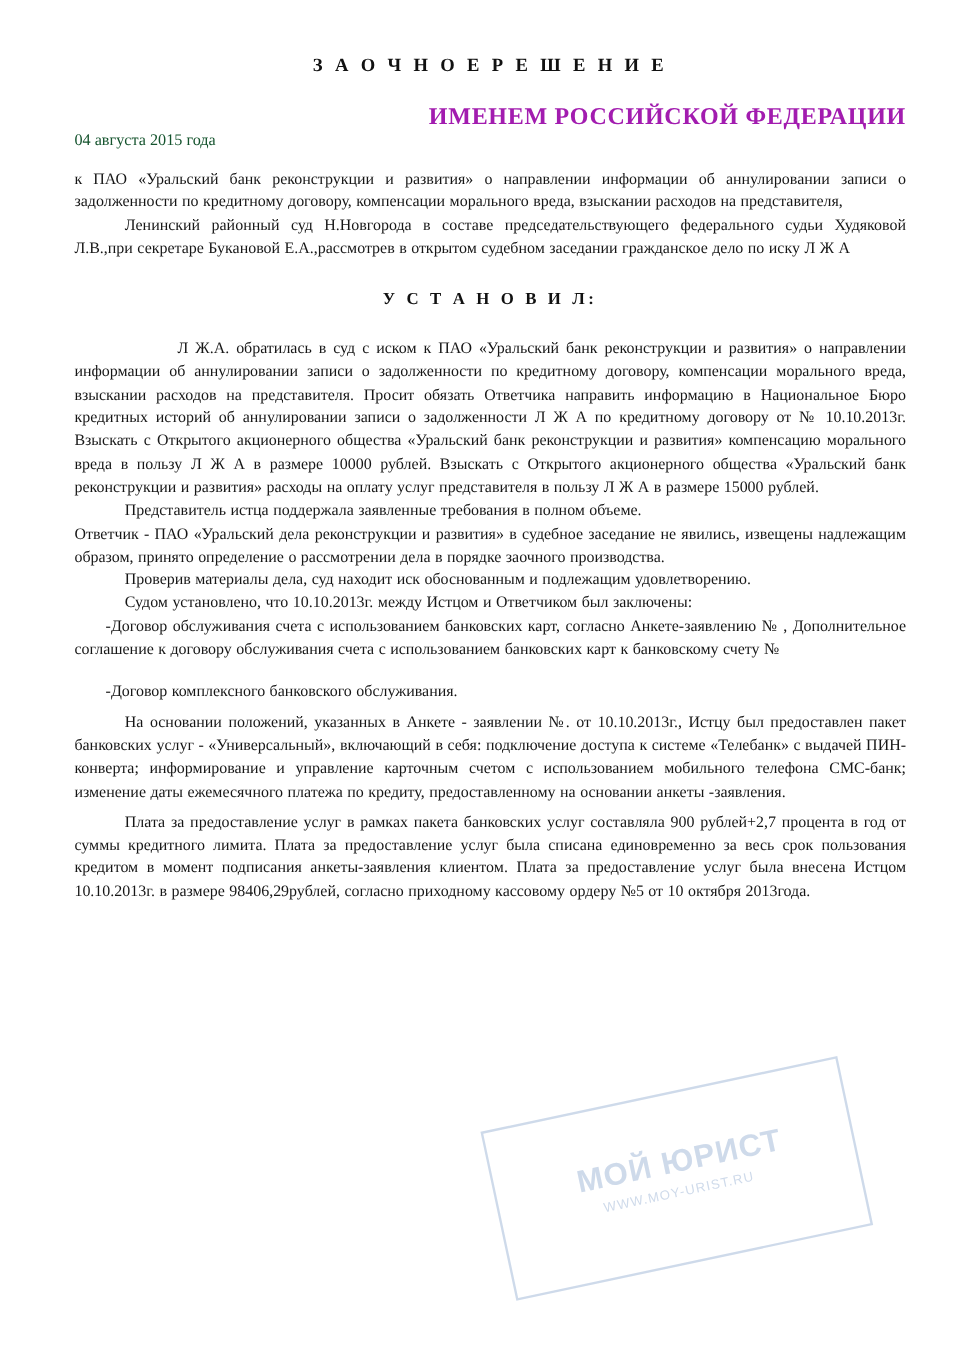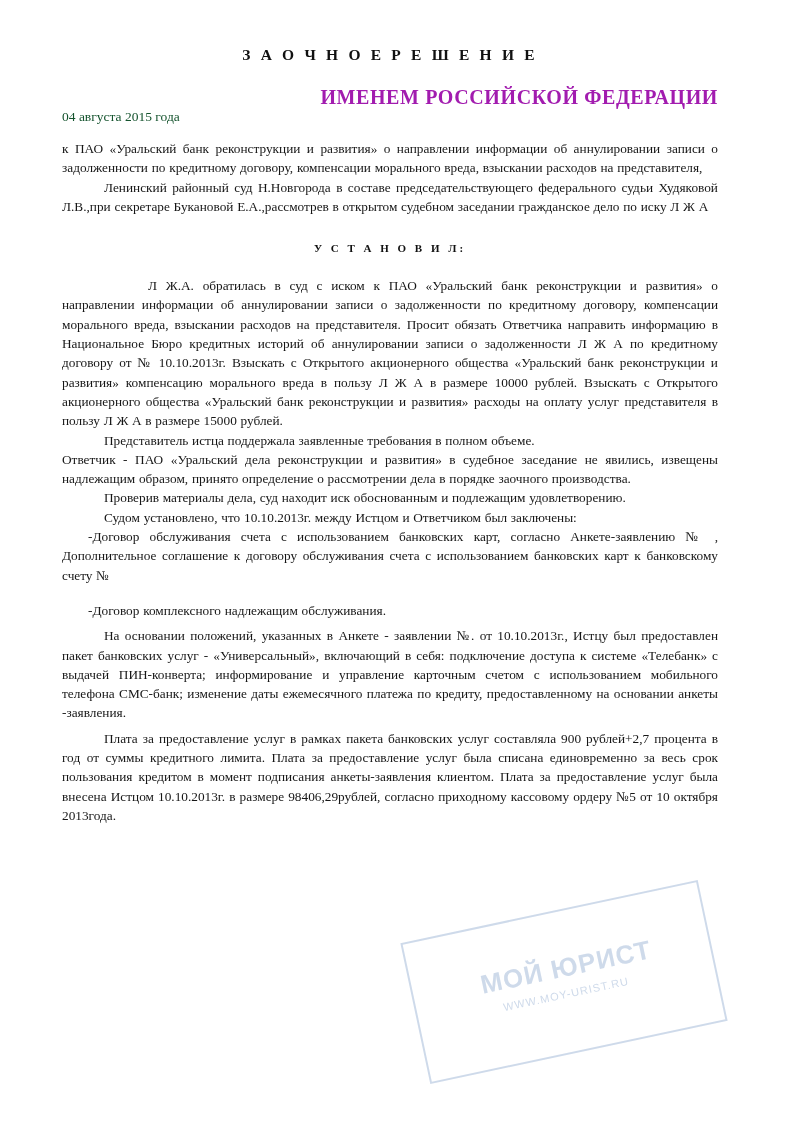--- a/index.html
+++ b/index.html
@@ -11,21 +11,21 @@
     width: 800px;
     height: 1132px;
     position: relative;
     overflow: hidden;
     font-family: "Liberation Serif", serif;
     color: #1a1a1a;
   }
   .page {
     position: absolute;
     inset: 0;
-    padding: 38px 82px 0 62px;
+    padding: 38px 45px 0 62px;
     box-sizing: border-box;
   }
   .title-main {
     text-align: center;
     font-size: 15.5px;
     letter-spacing: 3.2px;
     font-weight: 700;
     margin-top: 8px;
     color: #111;
   }
@@ -37,21 +37,21 @@
     margin-top: 22px;
     color: #a21caf;
   }
   .doc-date {
     text-align: left;
     font-size: 13.5px;
     color: #14532d;
   }
   .section-head {
     text-align: center;
-    font-size: 11px;
+    font-size: 14px;
     font-weight: 700;
     letter-spacing: 3px;
     margin-top: 26px;
     margin-bottom: 22px;
     color: #111;
   }
   p.para {
     text-align: justify;
     font-size: 13.3px;
     line-height: 19.3px;
@@ -130,21 +130,21 @@
 
   <div class="section-head">У С Т А Н О В И Л:</div>
 
   <div class="block" style="">
     <p class="para" style="text-indent:86px">Л            Ж.А. обратилась в суд с иском  к ПАО «Уральский банк реконструкции и развития»  о направлении информации об аннулировании записи о задолженности по кредитному договору, компенсации морального вреда, взыскании расходов на представителя. Просит обязать Ответчика направить информацию в Национальное Бюро кредитных историй об аннулировании записи о задолженности Л                Ж           А             по кредитному договору от №                               10.10.2013г. Взыскать с Открытого акционерного общества «Уральский банк реконструкции и развития» компенсацию морального вреда в пользу Л           Ж        А              в размере 10000 рублей. Взыскать с Открытого акционерного общества «Уральский банк реконструкции и развития»  расходы на оплату услуг представителя в пользу Л            Ж              А           в размере 15000 рублей.</p>
     <p class="para">Представитель истца поддержала заявленные требования в полном объеме.</p>
     <p class="para noindent"> Ответчик - ПАО «Уральский дела реконструкции и развития»  в судебное заседание не явились, извещены надлежащим образом, принято определение о рассмотрении дела в порядке заочного производства.</p>
     <p class="para">Проверив материалы дела, суд находит иск обоснованным и   подлежащим удовлетворению.</p>
     <p class="para">Судом установлено, что 10.10.2013г. между Истцом и Ответчиком был заключены:</p>
     <p class="para small-indent">-Договор обслуживания счета с использованием банковских карт, согласно Анкете-заявлению №                       ,  Дополнительное  соглашение  к  договору обслуживания счета с использованием  банковских  карт  к банковскому счету №</p>
-    <p class="para small-indent" style="margin-top:16px">-Договор комплексного надлежащим обслуживания.</p>
+    <p class="para small-indent" style="margin-top:16px">-Договор комплексного банковского обслуживания.</p>
     <p class="para" style="margin-top:6px">На основании положений, указанных в Анкете - заявлении №.                от 10.10.2013г., Истцу был предоставлен пакет банковских услуг - «Универсальный», включающий в себя: подключение доступа к системе «Телебанк» с выдачей ПИН-конверта; информирование и управление карточным счетом с использованием мобильного телефона СМС-банк; изменение даты ежемесячного платежа по кредиту, предоставленному на основании анкеты -заявления.</p>
     <p class="para" style="margin-top:6px">Плата за предоставление услуг в рамках пакета банковских услуг составляла 900 рублей+2,7 процента в год от суммы кредитного лимита. Плата за предоставление услуг была списана единовременно за весь срок пользования кредитом в момент подписания анкеты-заявления клиентом. Плата за предоставление  услуг  была внесена Истцом 10.10.2013г. в размере 98406,29рублей, согласно приходному кассовому ордеру №5 от 10 октября 2013года.</p>
   </div>
 
   <div class="watermark">
     <div class="wm-rect"></div>
     <div class="wm-text">МОЙ ЮРИСТ</div>
     <div class="wm-sub">WWW.MOY-URIST.RU</div>
   </div>
 

